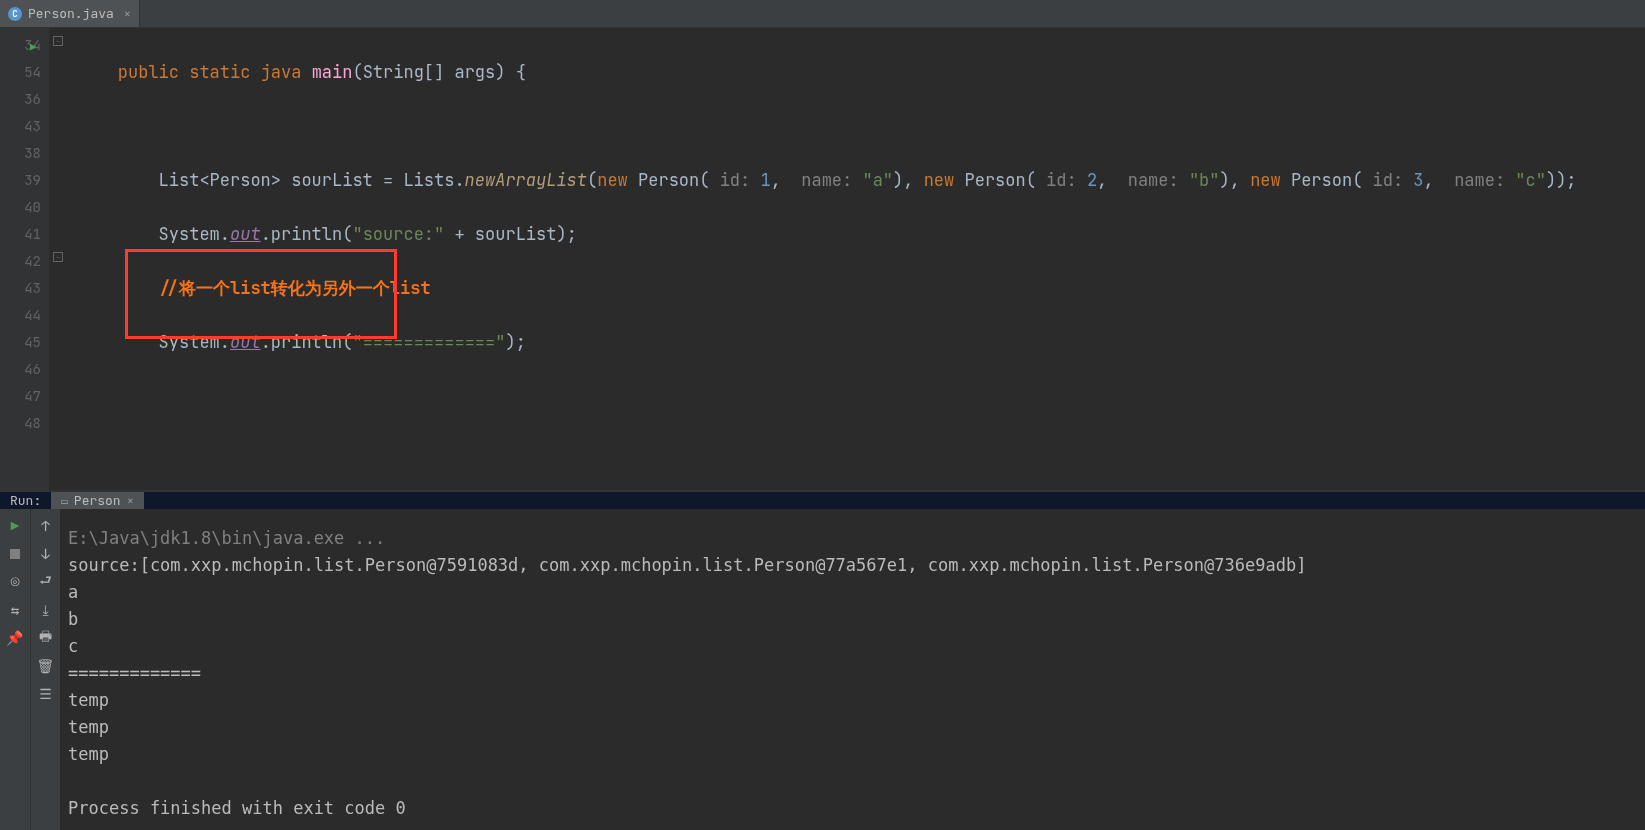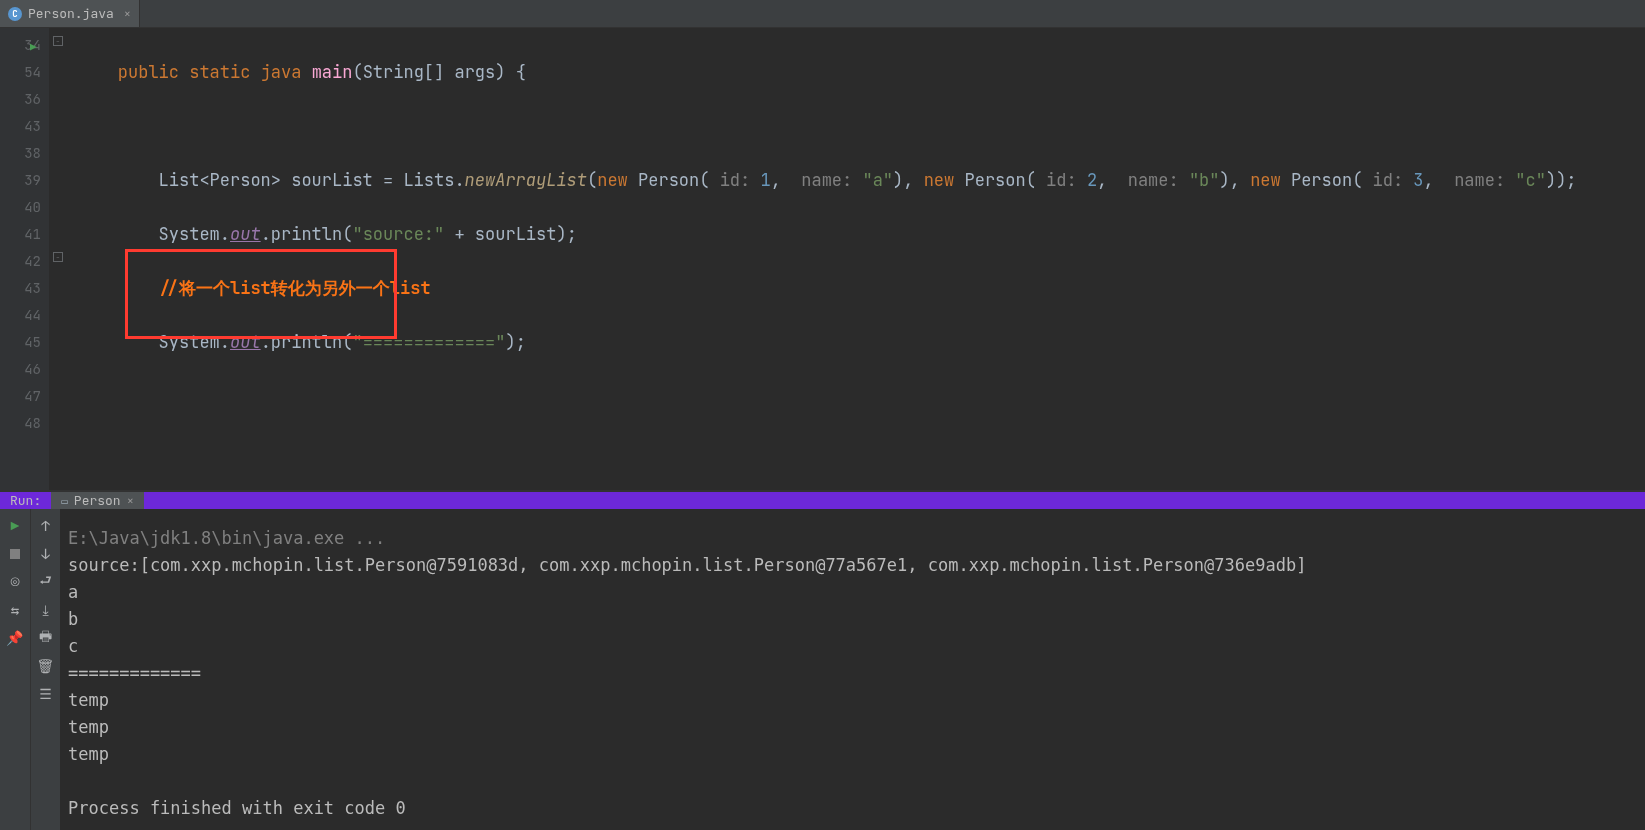--- a/index.html
+++ b/index.html
@@ -115,21 +115,21 @@
   pointer-events: none;
 }
 .run-panel {
   background: #2b2b2b;
   border-top: 2px solid #323232;
   display: flex;
   flex-direction: column;
   height: 340px;
 }
 .run-header {
-  background: #6d28d9;
+  background: #0f172a;
   height: 20px;
   display: flex;
   align-items: center;
   font-size: 13px;
 }
 .run-label { color: #bbbbbb; padding: 0 10px; }
 .run-tab {
   background: #4e5254;
   height: 100%;
   display: flex;

